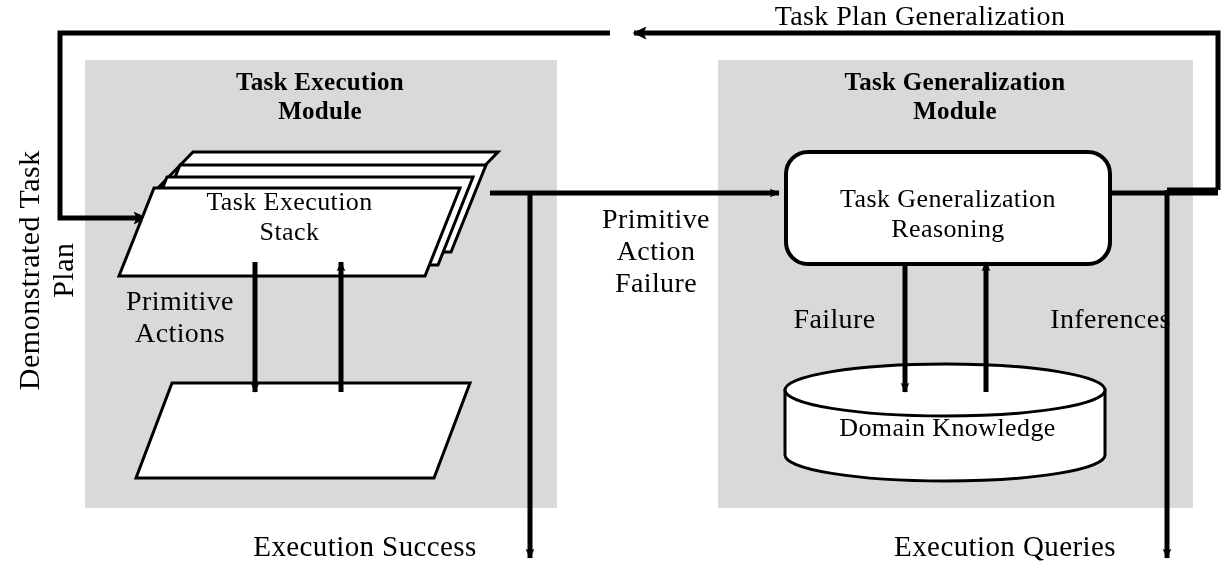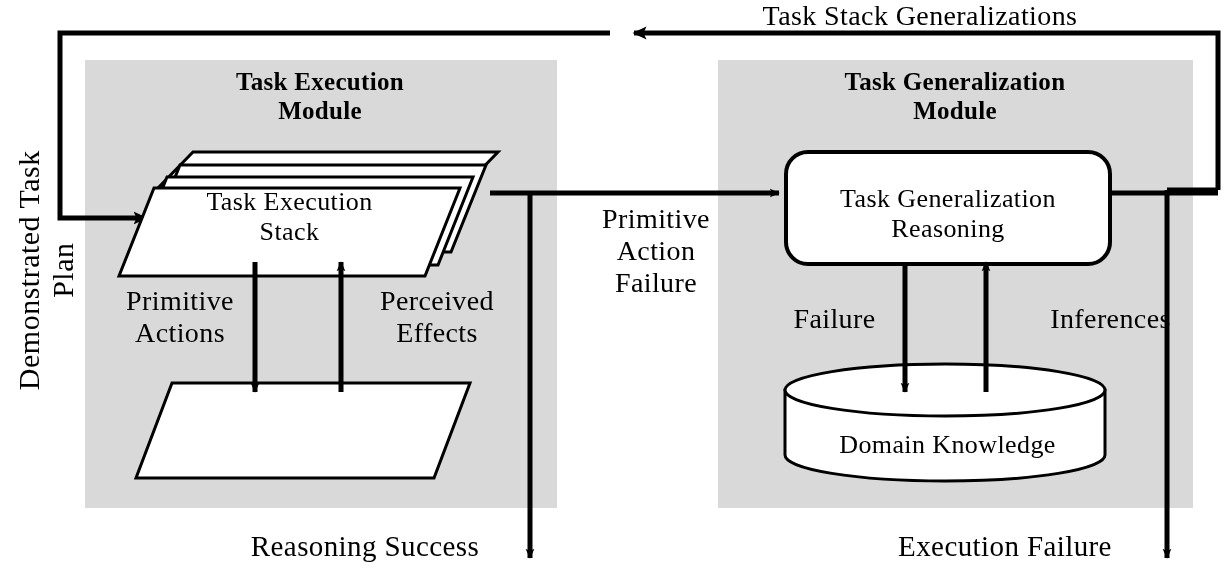--- a/index.html
+++ b/index.html
@@ -92,48 +92,46 @@
     <g fill="none" stroke="#000" stroke-width="5">
       <path d="M905,262 L905,392" marker-end="url(#arrowThin)"></path>
     </g>
     <g fill="none" stroke="#000" stroke-width="5">
       <path d="M986,392 L986,262" marker-end="url(#arrowThin)"></path>
     </g>
   </svg>
 
   <div id="side-label" class="lbl serif">Demonstrated  Task  Plan</div>
 
-  <div class="lbl serif edge-text" style="left:630px;top:0px;width:580px;">Task  Stack  Generalizations</div>
+  <div class="lbl serif edge-text" style="left:630px;top:0px;width:580px;">Task  Plan  Generalization</div>
 
   <div class="lbl serif bold panel-title" style="left:105px;top:68px;width:430px;">Task Execution
 Module</div>
 
   <div class="lbl serif bold panel-title" style="left:740px;top:68px;width:430px;">Task Generalization
 Module</div>
 
   <div class="lbl serif node-text" style="left:152px;top:187px;width:275px;">Task  Execution
 Stack</div>
 
 
   <div class="lbl serif node-text" style="left:790px;top:184px;width:316px;">Task  Generalization
 Reasoning</div>
 
-  <div class="lbl serif node-text" style="left:795px;top:430px;width:305px;">Domain  Knowledge</div>
+  <div class="lbl serif node-text" style="left:795px;top:413px;width:305px;">Domain  Knowledge</div>
 
   <div class="lbl serif edge-text" style="left:566px;top:203px;width:180px;">Primitive
 Action
 Failure</div>
 
   <div class="lbl serif edge-text" style="left:100px;top:285px;width:160px;">Primitive
 Actions</div>
 
-  <div class="lbl serif edge-text" style="left:352px;top:285px;width:170px;">Perceived
-Effects</div>
 
   <div class="lbl serif edge-text" style="left:762px;top:303px;width:145px;">Failure</div>
 
   <div class="lbl serif edge-text" style="left:1028px;top:303px;width:165px;">Inferences</div>
 
-  <div class="lbl serif out-text" style="left:215px;top:530px;width:300px;">Reasoning  Success</div>
+  <div class="lbl serif out-text" style="left:215px;top:530px;width:300px;">Execution  Success</div>
 
-  <div class="lbl serif out-text" style="left:860px;top:530px;width:290px;">Execution  Failure</div>
+  <div class="lbl serif out-text" style="left:860px;top:530px;width:290px;">Execution  Queries</div>
 
 </div>
 
 </body></html>

